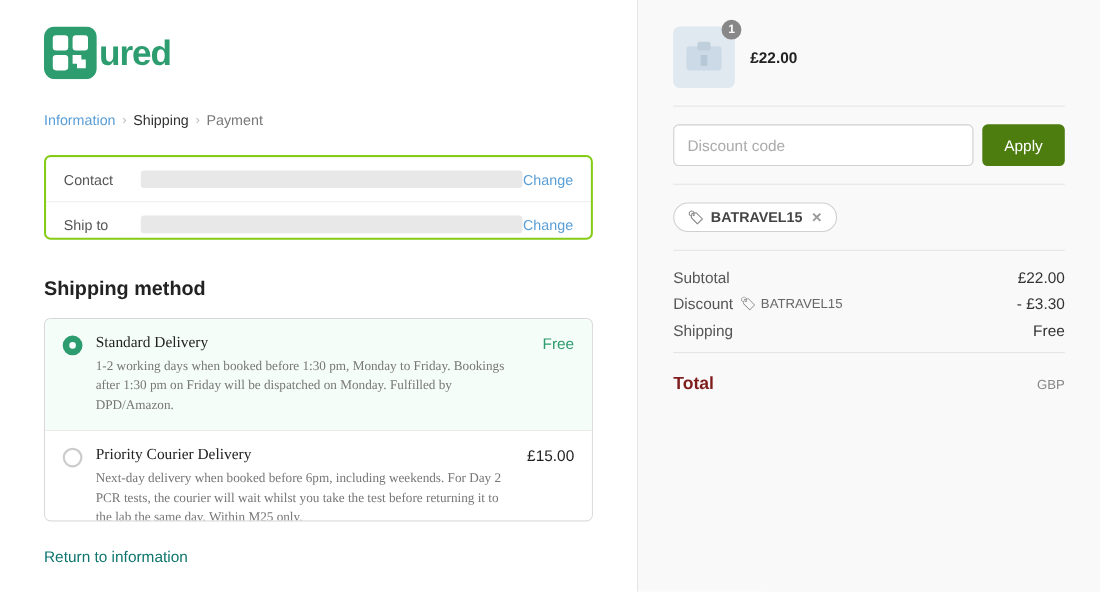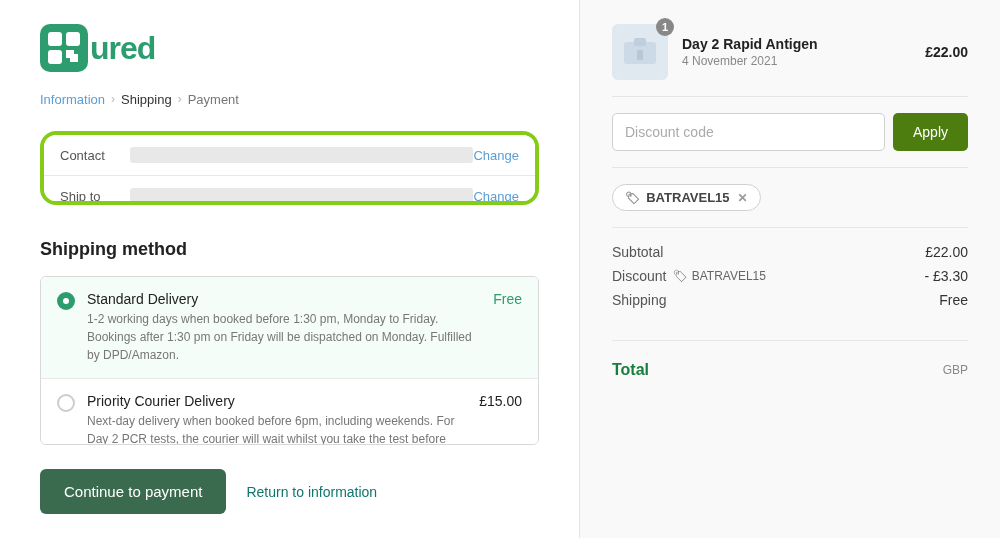--- a/index.html
+++ b/index.html
@@ -20,21 +20,21 @@
       display: flex;
       flex-direction: column;
       gap: 16px;
       border-right: 1px solid #e5e5e5;
       overflow-y: auto;
     }
 
     .logo {
       display: flex;
       align-items: center;
-      margin-bottom: 4px;
+      margin-bottom: 14px;
     }
     .logo-icon {
       width: 48px;
       height: 48px;
       margin-right: 2px;
     }
     .logo-text {
       font-size: 32px;
       font-weight: 700;
       color: #2d9c6e;
@@ -55,22 +55,22 @@
     .breadcrumb .active {
       color: #333;
       font-weight: 500;
     }
     .breadcrumb .sep {
       color: #bbb;
       font-size: 12px;
     }
 
     .contact-card {
-      border: 4px solid #84cc16;
-      border-radius: 16px;
+      border: 2px solid #84cc16;
+      border-radius: 6px;
       overflow: hidden;
     }
     .contact-row {
       display: flex;
       align-items: center;
       padding: 12px 16px;
       background: #fff;
       border-bottom: 1px solid #e8e8e8;
     }
     .contact-row:last-child {
@@ -137,20 +137,21 @@
       background: #2d9c6e;
     }
     .radio-inner {
       width: 6px;
       height: 6px;
       border-radius: 50%;
       background: #fff;
     }
     .option-details {
       flex: 1;
+      font-family: Liberation Serif, serif;
     }
     .option-name {
       font-size: 14px;
       font-weight: 500;
       color: #222;
       margin-bottom: 3px;
     }
     .option-desc {
       font-size: 12px;
       color: #777;
@@ -322,21 +323,21 @@
       cursor: pointer;
       font-size: 12px;
       margin-left: 2px;
     }
 
     .summary-rows {
       display: flex;
       flex-direction: column;
       gap: 8px;
       border-bottom: 1px solid #e5e5e5;
-      padding-bottom: 32px;
+      padding-bottom: 12px;
     }
     .summary-row {
       display: flex;
       justify-content: space-between;
       font-size: 14px;
       color: #555;
     }
     .summary-row .label {
       display: flex;
       align-items: center;
@@ -356,21 +357,21 @@
 
     .total-row {
       display: flex;
       justify-content: space-between;
       align-items: center;
       margin-top: 4px;
     }
     .total-label {
       font-size: 16px;
       font-weight: 600;
-      color: #15803d;
+      color: #7f1d1d;
     }
     .total-value-wrap {
       display: flex;
       align-items: baseline;
       gap: 6px;
       text-align: right;
     }
     .total-currency {
       font-size: 12px;
       color: #888;
@@ -439,43 +440,38 @@
       <div class="radio-outer"></div>
       <div class="option-details">
         <div class="option-name">Priority Courier Delivery</div>
         <div class="option-desc">Next-day delivery when booked before 6pm, including weekends. For Day 2 PCR tests, the courier will wait whilst you take the test before returning it to the lab the same day. Within M25 only.</div>
       </div>
       <span class="option-price">£15.00</span>
     </div>
   </div>
 
   <div class="action-row">
-    <button class="btn-continue">Continue to payment</button>
     <button class="btn-return">Return to information</button>
   </div>
 
 </div>
 
 <div class="right-panel">
 
   <div class="order-item">
     <div class="item-image-wrap">
       <div class="item-badge">1</div>
       <div class="item-image">
         <svg viewBox="0 0 40 40" fill="none" xmlns="http://www.w3.org/2000/svg">
           <rect x="4" y="10" width="32" height="22" rx="3" fill="#b0c4d8"></rect>
           <rect x="14" y="6" width="12" height="8" rx="2" fill="#90adc0"></rect>
           <rect x="17" y="18" width="6" height="10" rx="1" fill="#7a9ab0"></rect>
         </svg>
       </div>
     </div>
-    <div class="item-info">
-      <div class="item-name">Day 2 Rapid Antigen</div>
-      <div class="item-date">4 November 2021</div>
-    </div>
     <div class="item-price">£22.00</div>
   </div>
 
   <div class="discount-row">
     <input class="discount-input" type="text" placeholder="Discount code" style="">
     <button class="btn-apply">Apply</button>
   </div>
 
   <div class="applied-codes">
     <div class="code-tag">

